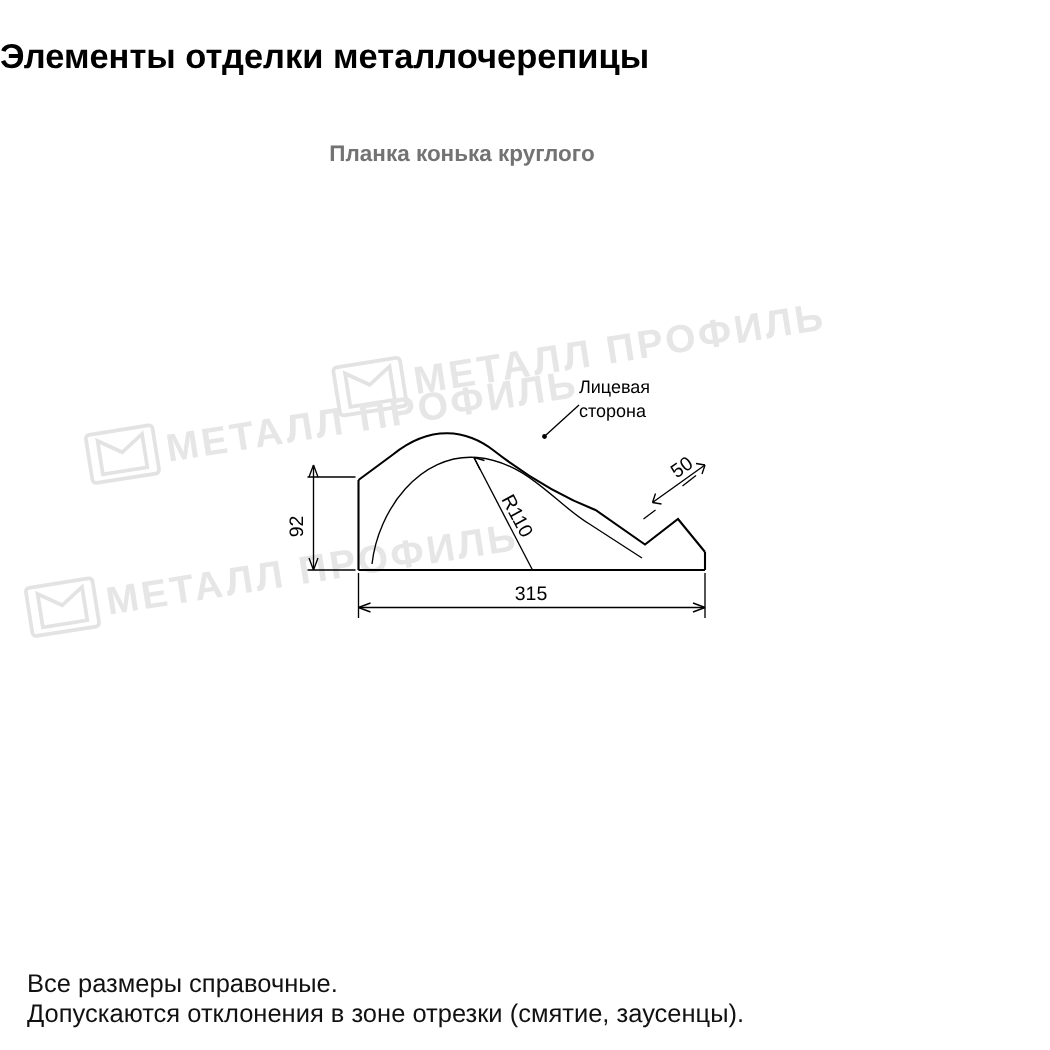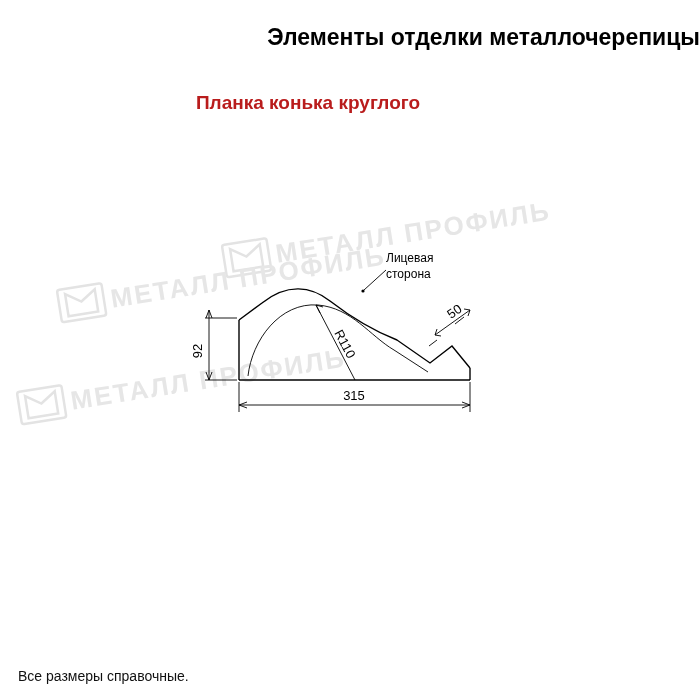--- a/index.html
+++ b/index.html
@@ -18,49 +18,49 @@
   .page {
     position: relative;
     width: 700px;
     height: 700px;
   }
   .title {
     position: absolute;
     top: 24px;
     left: 0;
     width: 700px;
-    text-align: right;
+    text-align: left;
     font-size: 23px;
     font-weight: bold;
     letter-spacing: 0px;
     color: #000000;
   }
   .subtitle {
     position: absolute;
     top: 91px;
     left: 0;
     width: 616px;
     text-align: center;
-    font-size: 19px;
+    font-size: 15px;
     font-weight: bold;
-    color: #b91c1c;
+    color: #737373;
     line-height: 23px;
   }
   .drawing {
     position: absolute;
     top: 150px;
     left: 0;
     width: 700px;
     height: 320px;
   }
   .footnotes {
     position: absolute;
     left: 18px;
     bottom: 14px;
-    font-size: 14px;
+    font-size: 17px;
     color: #111111;
     line-height: 20px;
   }
   .footnotes div {
     white-space: nowrap;
   }
   svg {
     display: block;
   }
   .wm {
@@ -193,15 +193,16 @@
         <path class="thin" d="M239,232 L239,262"></path>
         <path class="thin" d="M470,232 L470,262"></path>
         <text class="dimtext" x="354" y="250" text-anchor="middle">315</text>
       </g>
 
     </svg>
   </div>
 
   <div class="footnotes">
     <div>Все размеры справочные.</div>
+    <div>Допускаются отклонения в зоне отрезки (смятие, заусенцы).</div>
   </div>
 
 </div>
 
 </body></html>

